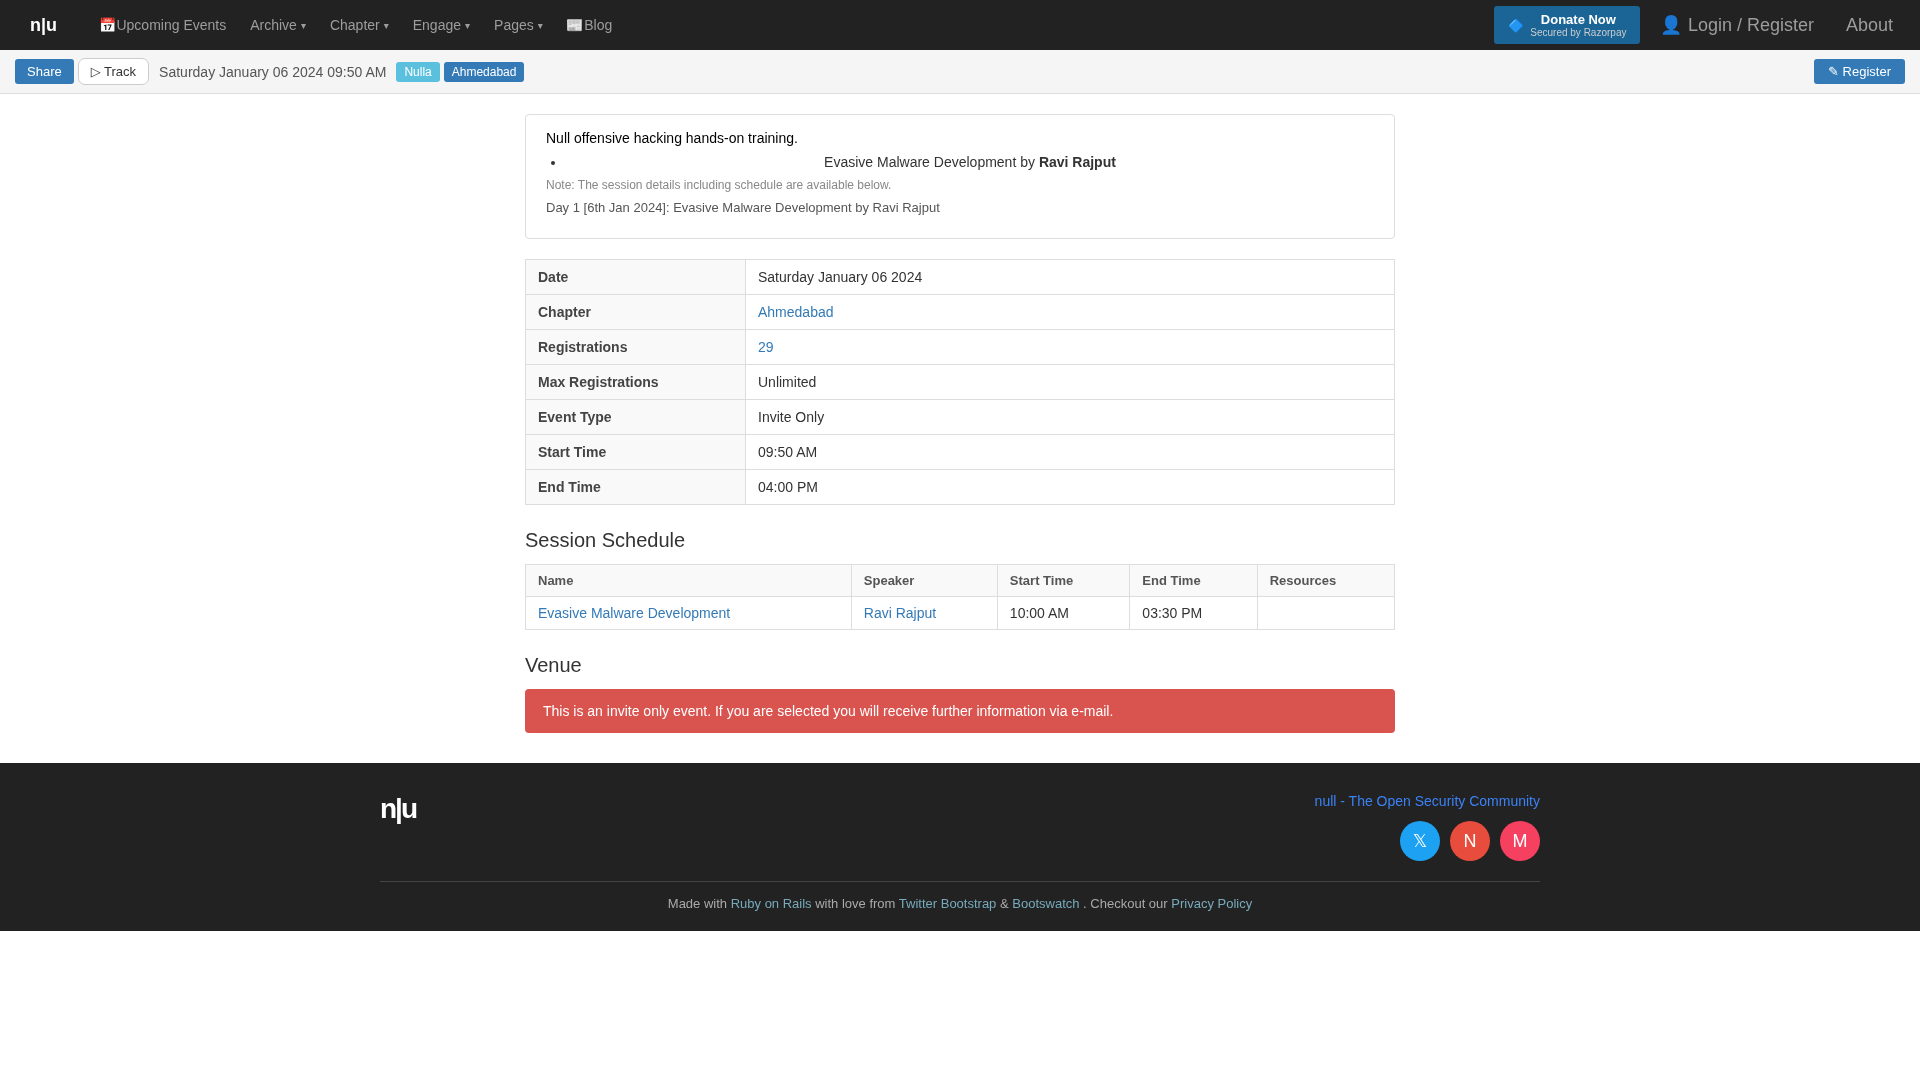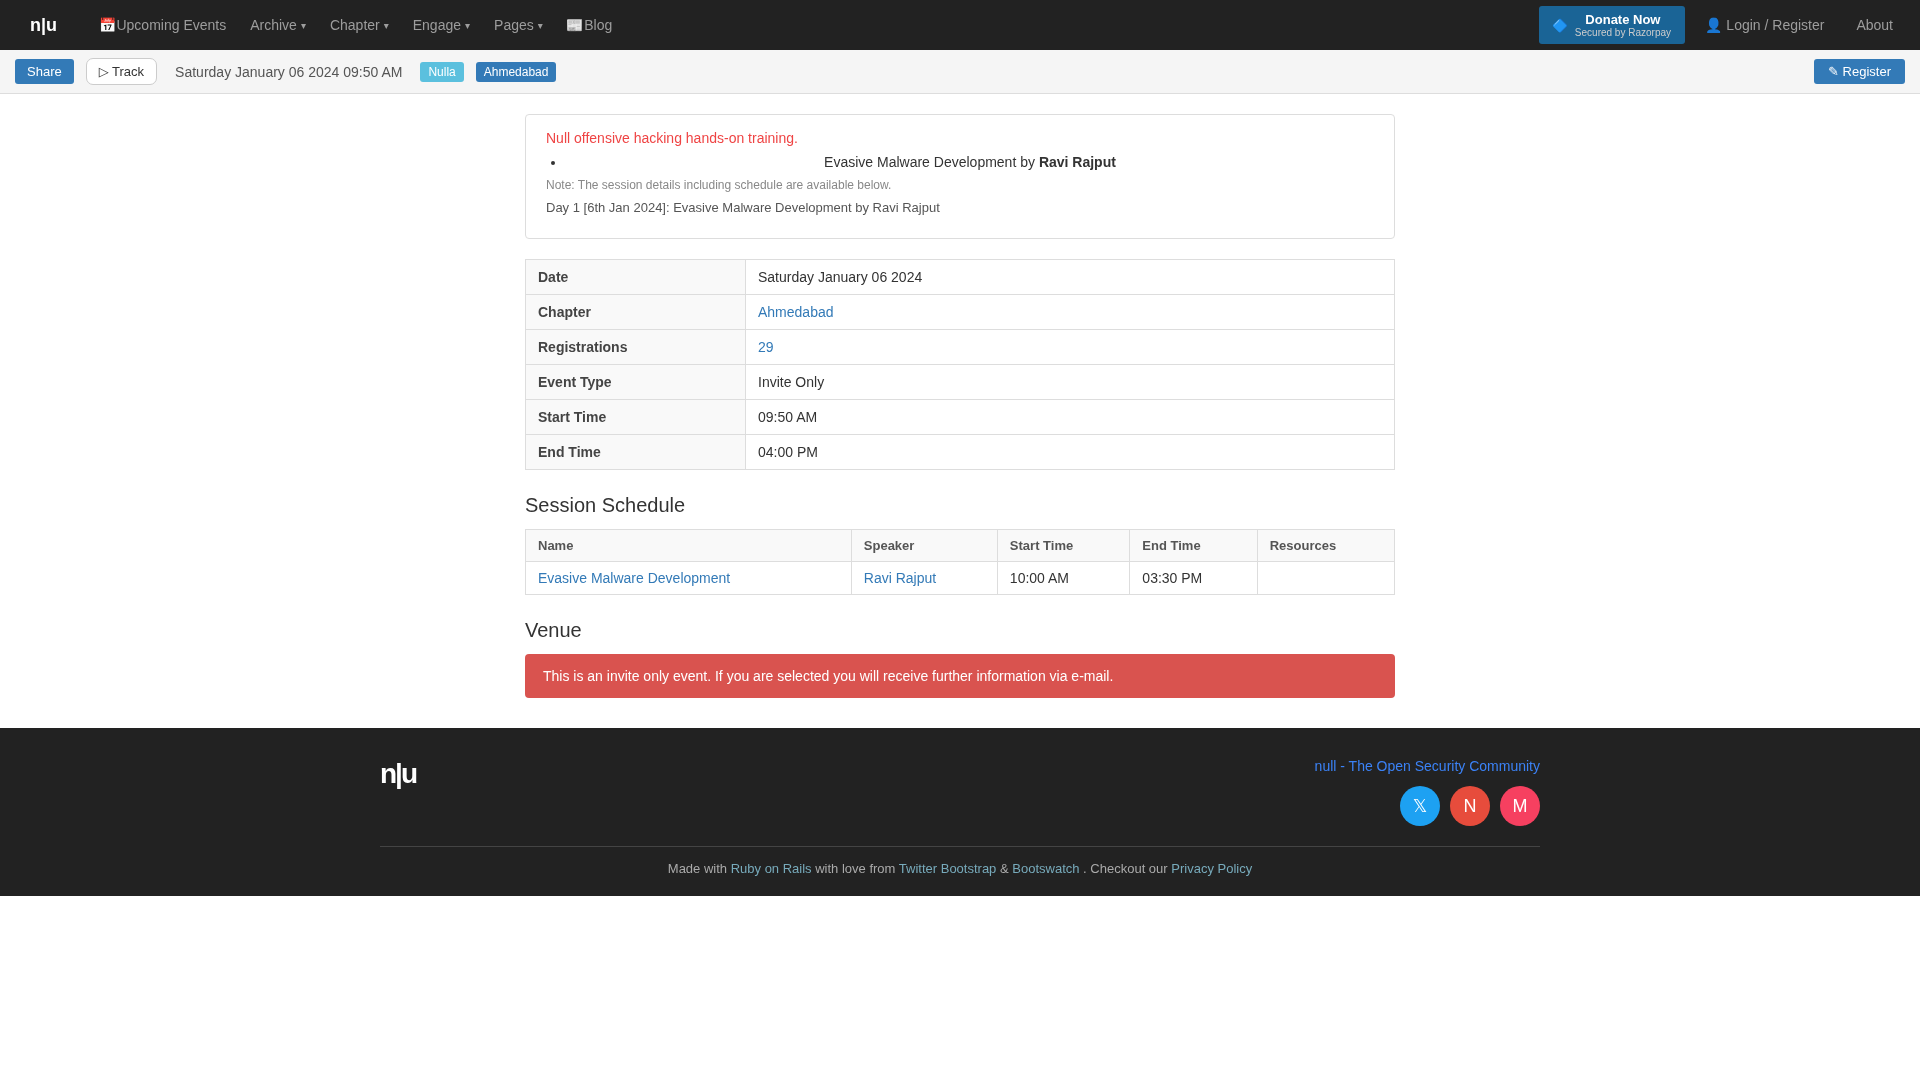--- a/index.html
+++ b/index.html
@@ -59,31 +59,31 @@
       font-size: 13px;
       display: flex;
       align-items: center;
       gap: 6px;
     }
     .donate-btn .sub-text { font-size: 10px; display: block; color: #ccc; }
     .login-link, .about-link {
       color: #9d9d9d;
       text-decoration: none;
       padding: 0 12px;
-      font-size: 14px;
+      font-size: 18px;
     }
 
     
     .event-header {
       background: #f5f5f5;
       border-bottom: 1px solid #ddd;
       padding: 8px 15px;
       display: flex;
       align-items: center;
-      gap: 12px;
+      gap: 4px;
       flex-wrap: wrap;
     }
     .btn-share {
       background: #337ab7;
       color: #fff;
       border: none;
       padding: 5px 12px;
       border-radius: 3px;
       cursor: pointer;
       font-size: 13px;
@@ -135,21 +135,21 @@
     }
 
     
     .info-box {
       border: 1px solid #ddd;
       border-radius: 4px;
       padding: 15px 20px;
       margin-bottom: 20px;
       background: #fff;
     }
-    .info-box p { margin-bottom: 8px; color: #ef4444; }
+    .info-box p { margin-bottom: 8px; color: #000000; }
     .info-box h4 { font-size: 15px; margin-bottom: 8px; }
     .info-box ul { margin-left: 20px; margin-bottom: 8px; }
     .info-box ul li { margin-bottom: 4px; text-align: center; }
     .info-box .note { font-size: 12px; color: #888; }
     .info-box .day-line { margin-top: 8px; color: #555; font-size: 13px; }
 
     
     .details-table {
       width: 100%;
       border-collapse: collapse;
@@ -374,20 +374,24 @@
         <td>Date</td>
         <td>Saturday January 06 2024</td>
       </tr>
       <tr>
         <td>Chapter</td>
         <td><a>Ahmedabad</a></td>
       </tr>
       <tr>
         <td>Registrations</td>
         <td><a>29</a></td>
+      </tr>
+      <tr>
+        <td>Max Registrations</td>
+        <td>Unlimited</td>
       </tr>
       <tr>
         <td>Event Type</td>
         <td>Invite Only</td>
       </tr>
       <tr>
         <td>Start Time</td>
         <td>09:50 AM</td>
       </tr>
       <tr>

